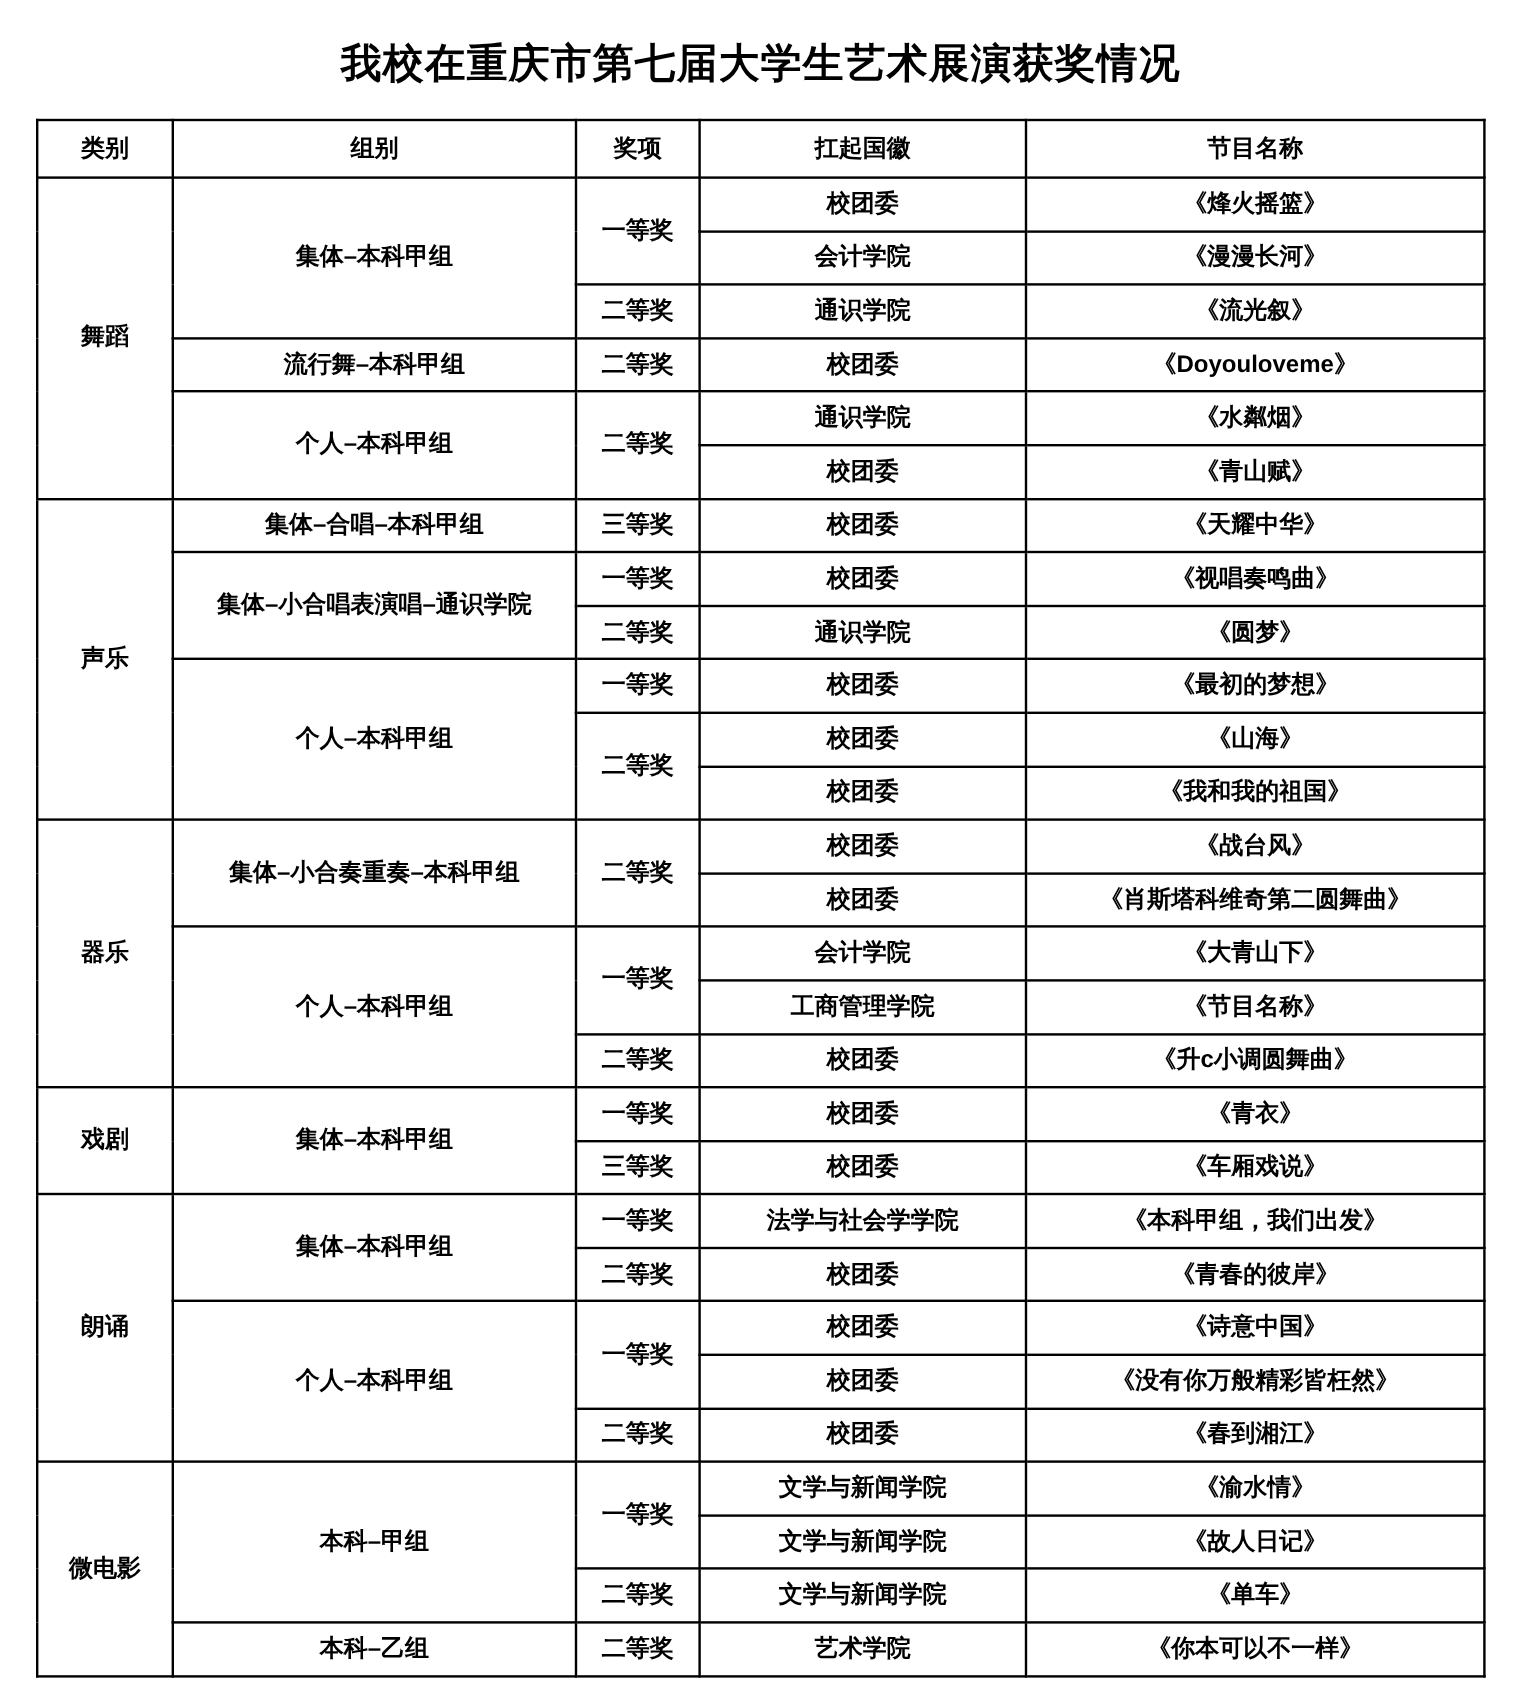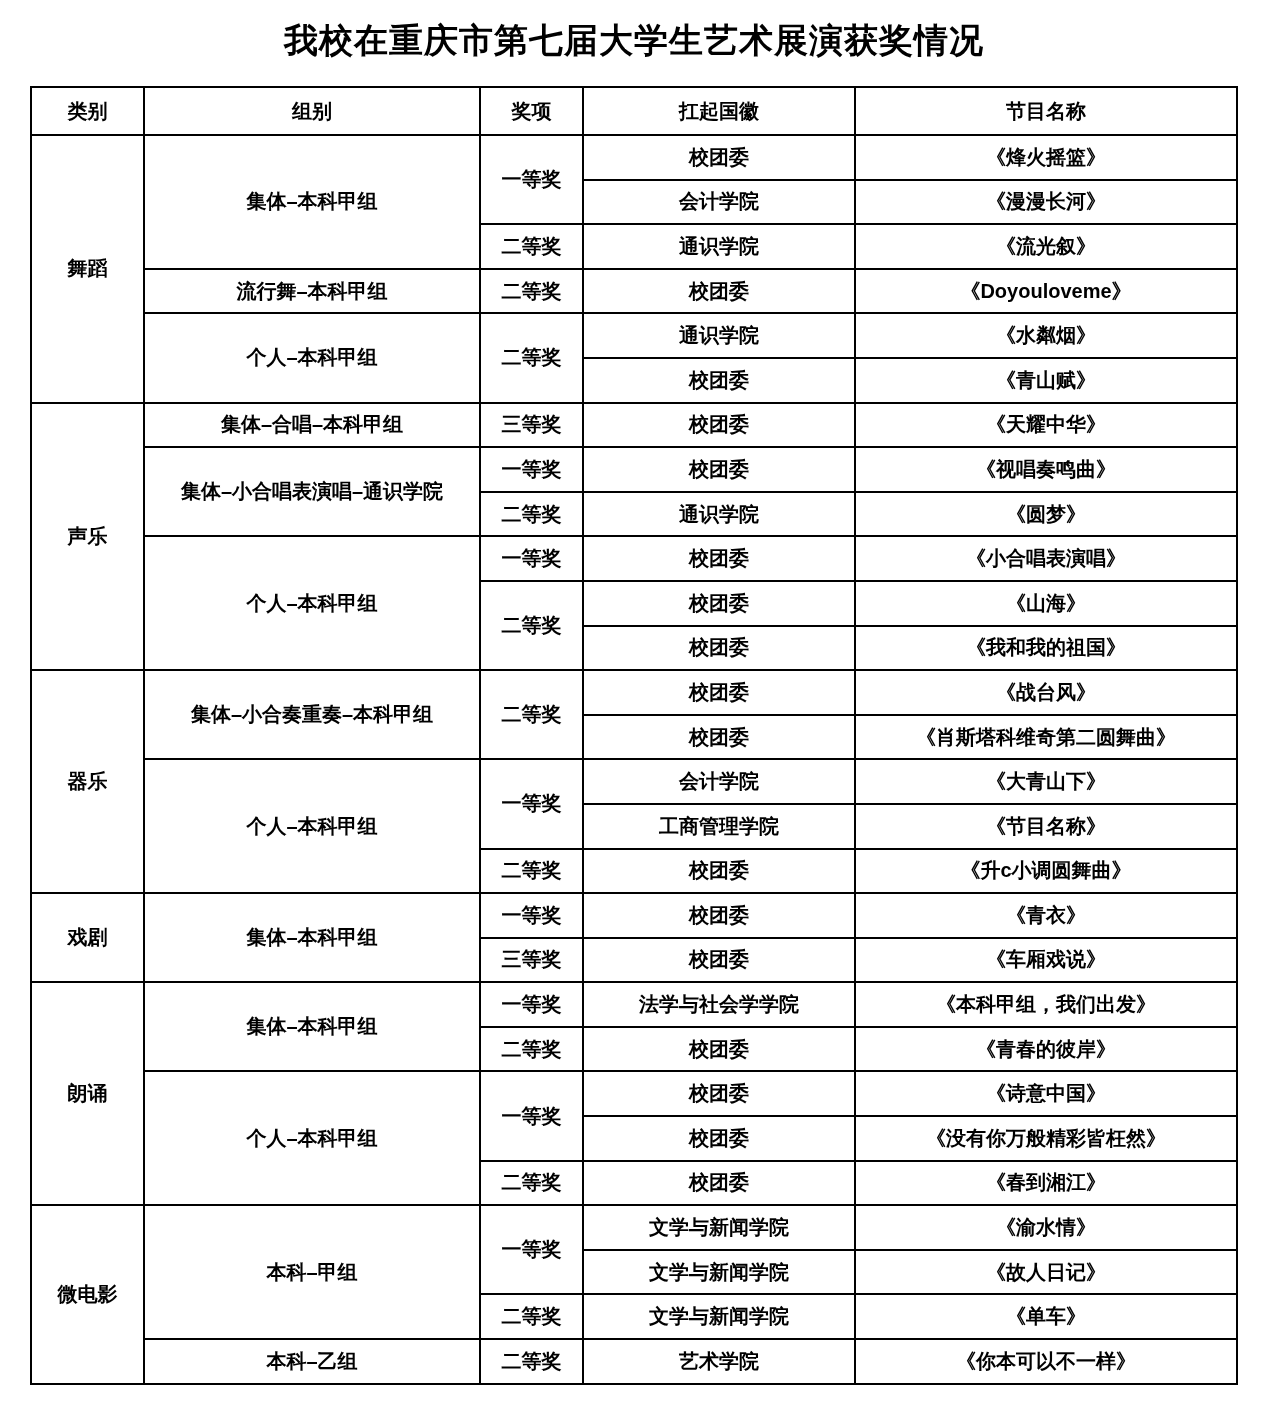--- a/index.html
+++ b/index.html
@@ -9,21 +9,21 @@
   body {
     width: 1268px;
     height: 1419px;
     background: #ffffff;
     color: #000000;
     font-family: "Liberation Sans", "DejaVu Sans", sans-serif;
     overflow: hidden;
   }
   .page-title {
     margin: 0;
-    padding-top: 23px;
+    padding-top: 36px;
     text-align: center;
     font-family: "Liberation Serif", "DejaVu Serif", serif;
     font-weight: bold;
     font-size: 34px;
     line-height: 36px;
     letter-spacing: 1px;
   }
   table.awards {
     border-collapse: collapse;
     table-layout: fixed;
@@ -113,21 +113,21 @@
       </tr>
       <tr>
         <td>二等奖</td>
         <td>通识学院</td>
         <td>《圆梦》</td>
       </tr>
       <tr>
         <td rowspan="3">个人–本科甲组</td>
         <td>一等奖</td>
         <td>校团委</td>
-        <td>《小合唱表演唱》</td>
+        <td>《最初的梦想》</td>
       </tr>
       <tr>
         <td rowspan="2">二等奖</td>
         <td>校团委</td>
         <td>《山海》</td>
       </tr>
       <tr>
         <td>校团委</td>
         <td>《我和我的祖国》</td>
       </tr>

